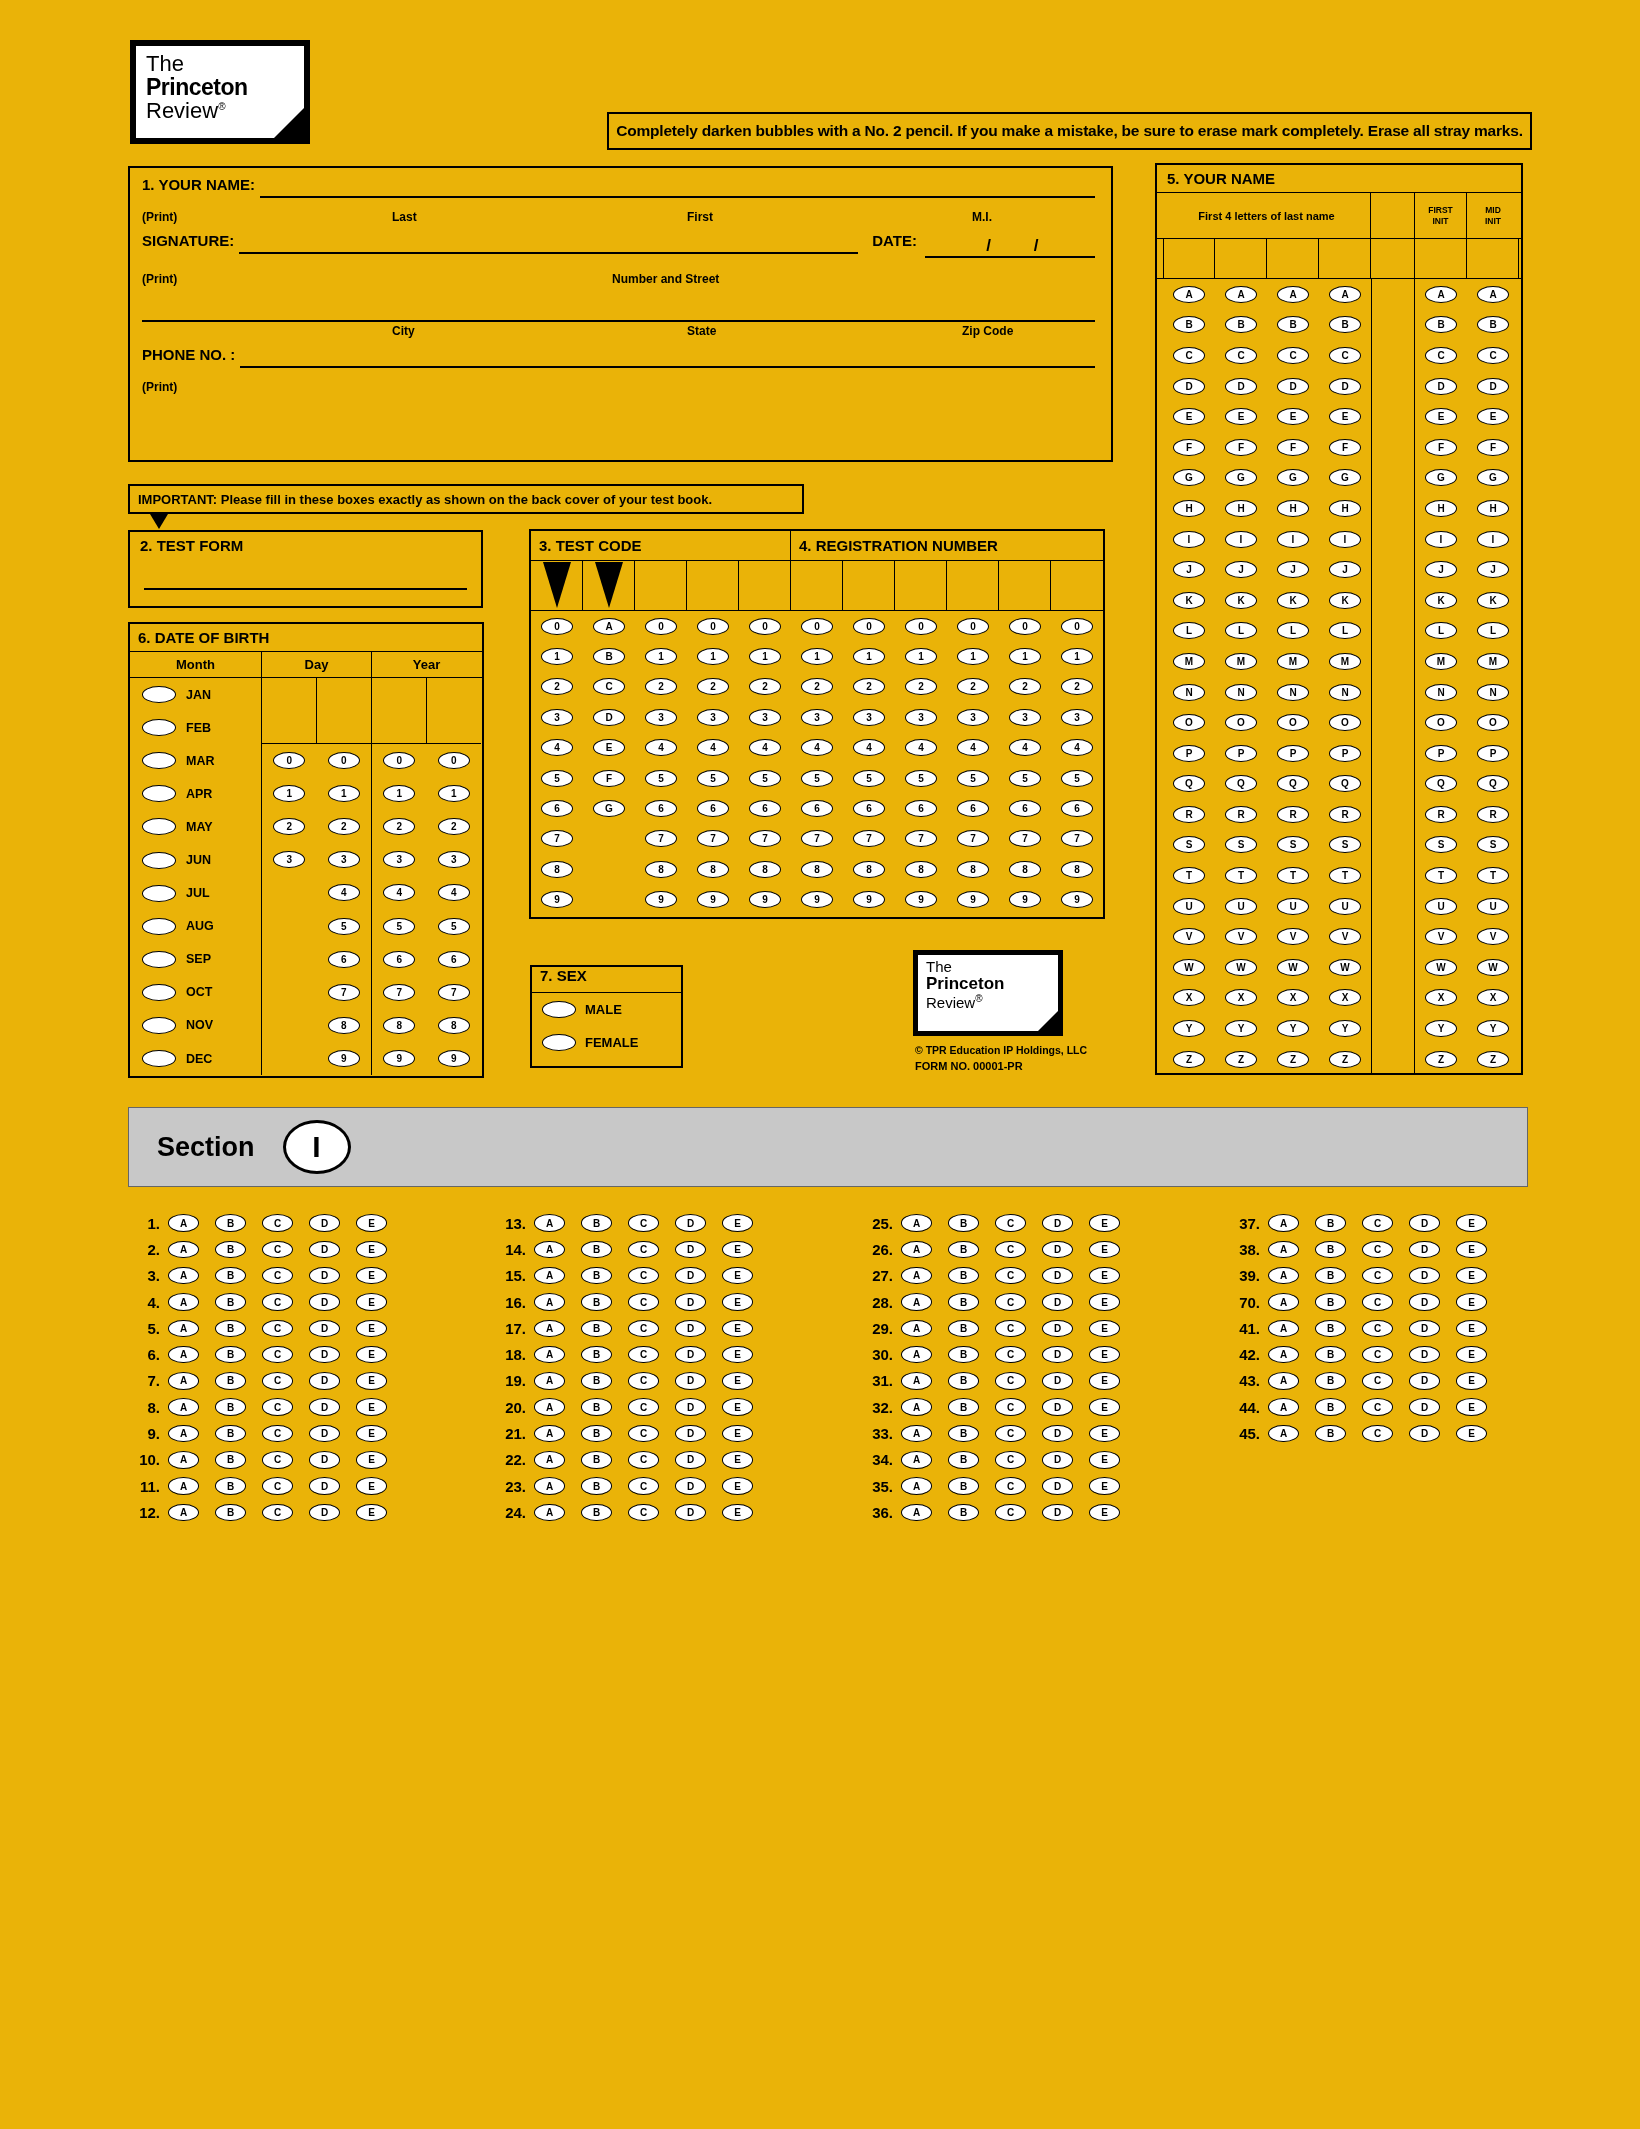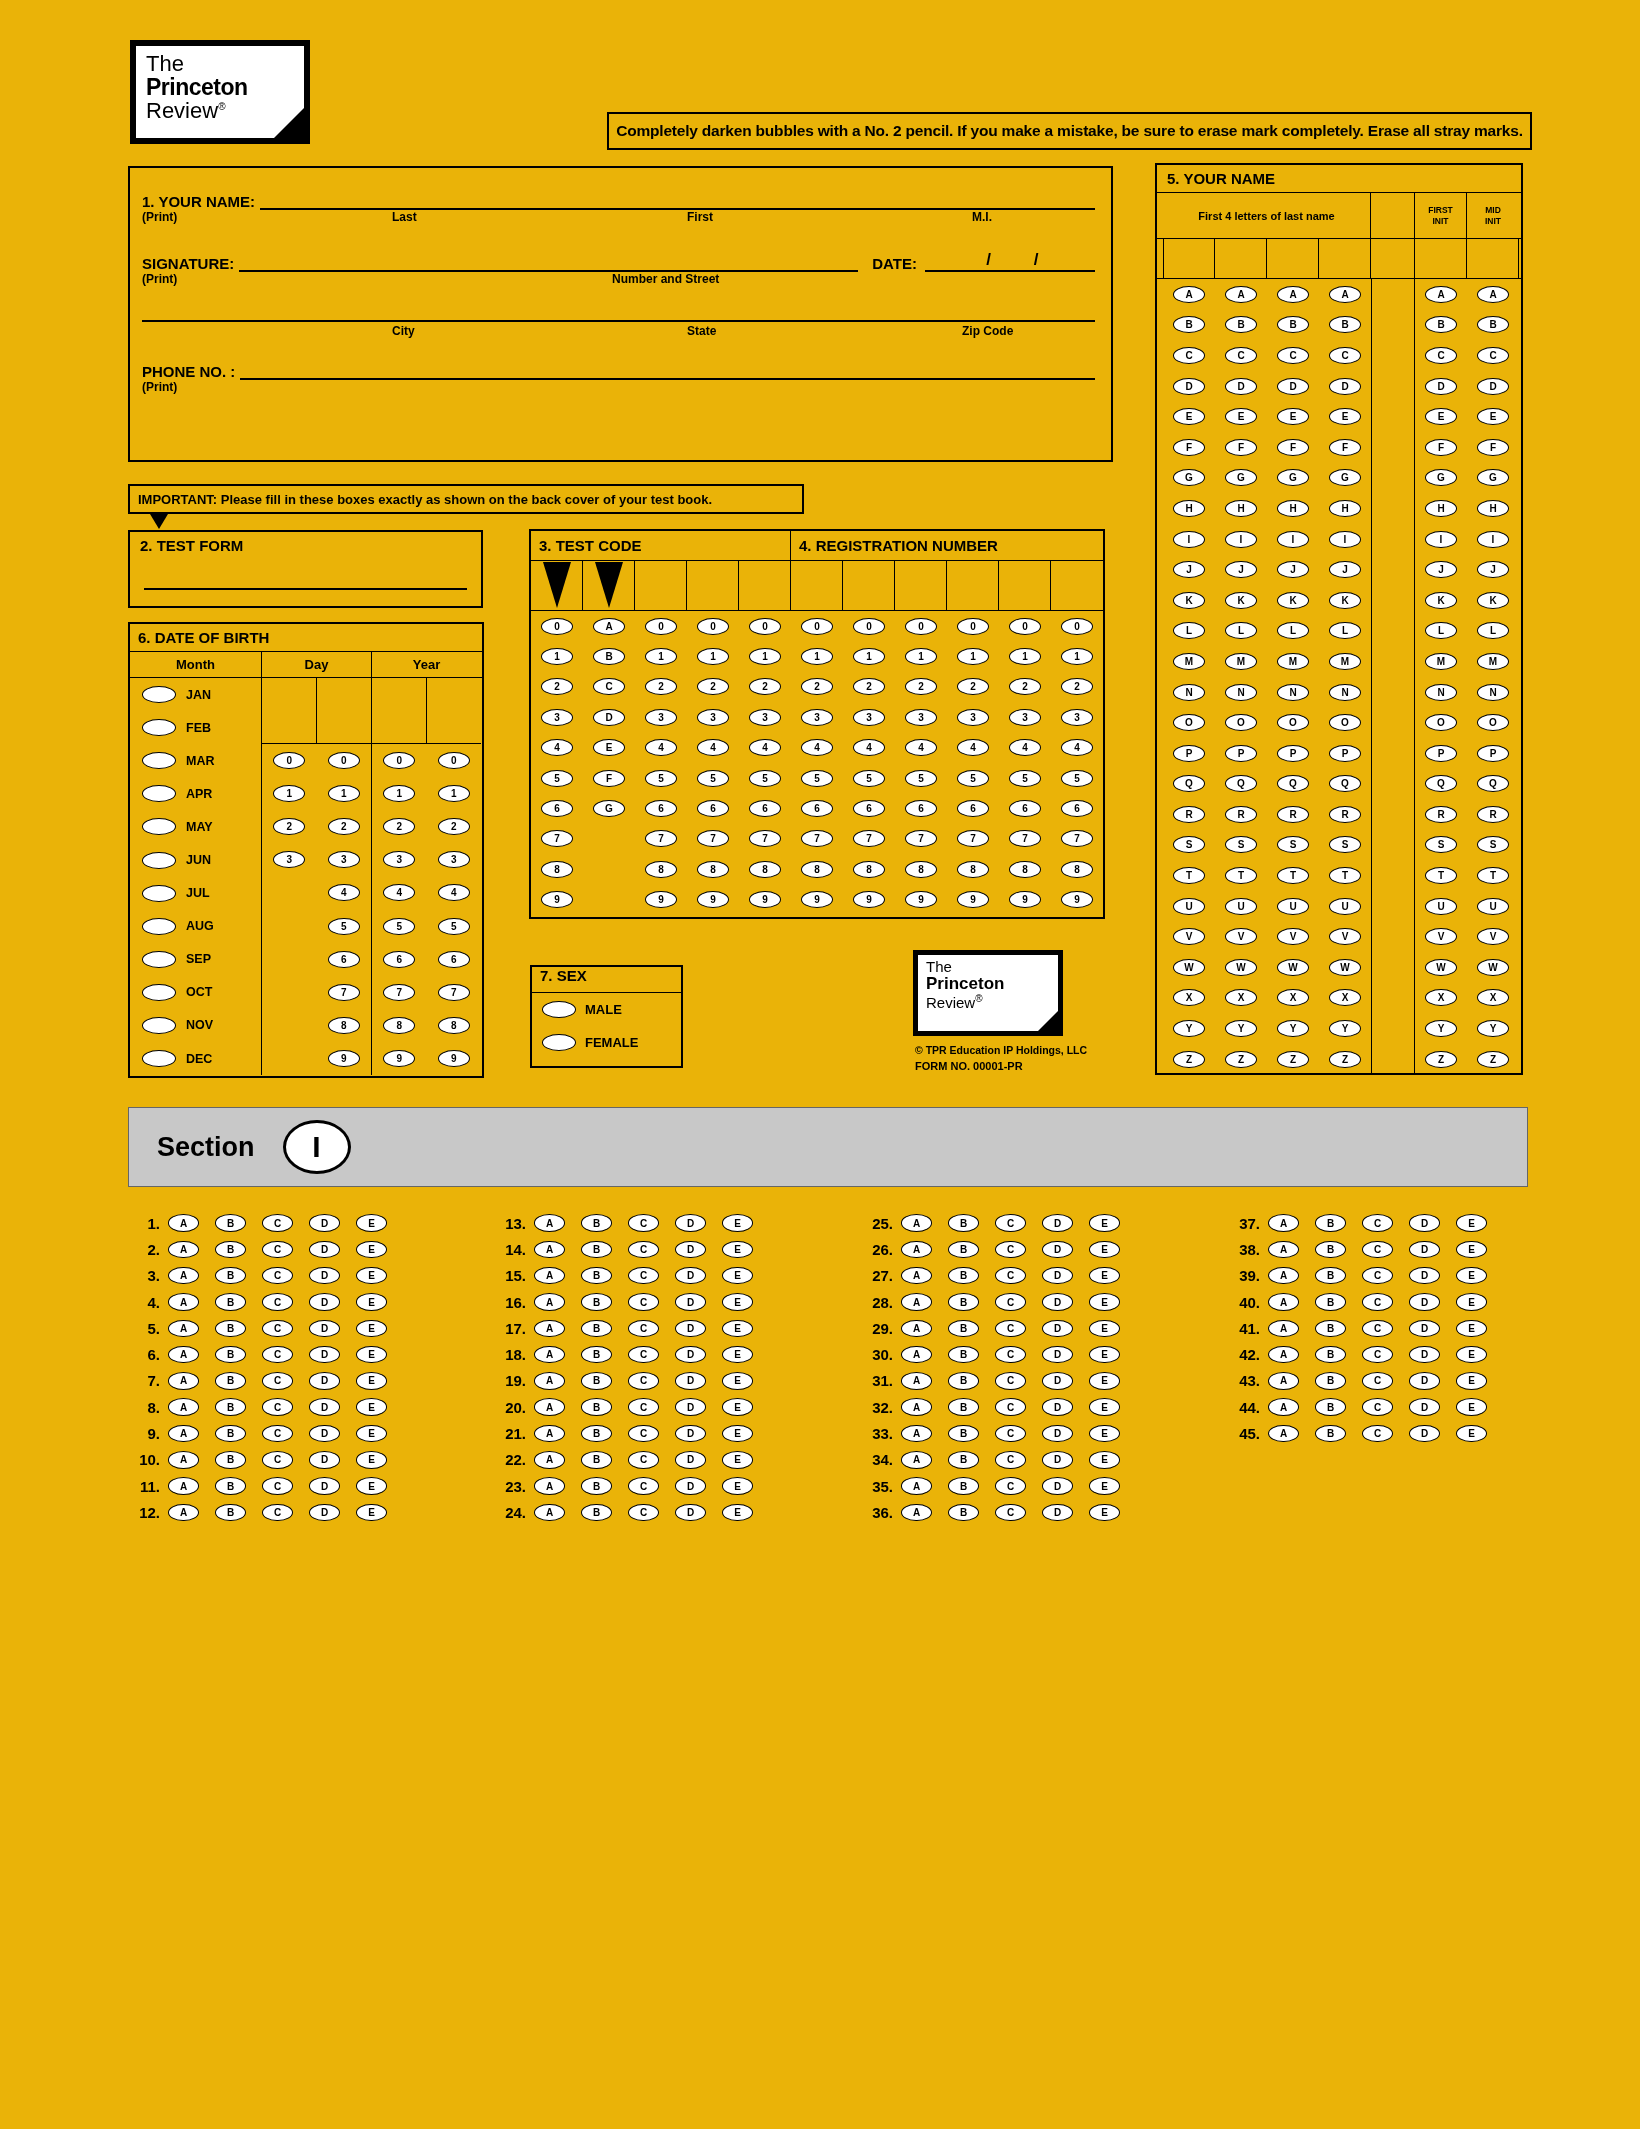--- a/index.html
+++ b/index.html
@@ -28,21 +28,21 @@
   .logo2 .logo-corner{border-left-width:20px;border-bottom-width:20px}
   .copyright{position:absolute;left:915px;top:1044px;font-size:10.5px;font-weight:bold}
   .formno{position:absolute;left:915px;top:1060px;font-size:11px;font-weight:bold}
 
   .instruction-box{position:absolute;left:607px;top:112px;width:925px;height:38px;border:2px solid #000;
     display:flex;align-items:center;justify-content:center;font-size:15.5px;font-weight:bold;letter-spacing:-.2px}
 
   
   .box1{position:absolute;left:128px;top:166px;width:985px;height:296px;border:2.5px solid #000;
     padding:8px 16px 4px 12px;display:flex;flex-direction:column;overflow:hidden}
-  .frow{display:flex;align-items:flex-end}
+  .frow{display:flex;}
   .lbl{font-size:15px;font-weight:bold;white-space:nowrap}
   .sublbl{font-size:12px;font-weight:bold}
   .subrow{position:relative}
   .h20{height:20px}.h22{height:22px}.h28{height:28px}.h34{height:34px}.h40{height:40px}.h44{height:44px}
   .date-line{position:relative;width:170px;border-bottom:2px solid #000;height:26px;margin-left:8px}
   .date-line .slash{position:absolute;bottom:0;font-size:17px;font-weight:bold}
   .date-line .s1{left:36%}.date-line .s2{left:64%}
   .addr2{border-bottom:2px solid #000}
 
   .important-box{position:absolute;left:128px;top:484px;width:676px;height:30px;border:2px solid #000;
@@ -1716,21 +1716,21 @@
           <div class="qnum">39.</div>
           <div class="qbub">
             <div class="bubble ans">A</div>
             <div class="bubble ans">B</div>
             <div class="bubble ans">C</div>
             <div class="bubble ans">D</div>
             <div class="bubble ans">E</div>
           </div>
         </div>
         <div class="qrow">
-          <div class="qnum">40.</div>
+          <div class="qnum">70.</div>
           <div class="qbub">
             <div class="bubble ans">A</div>
             <div class="bubble ans">B</div>
             <div class="bubble ans">C</div>
             <div class="bubble ans">D</div>
             <div class="bubble ans">E</div>
           </div>
         </div>
         <div class="qrow">
           <div class="qnum">41.</div>

